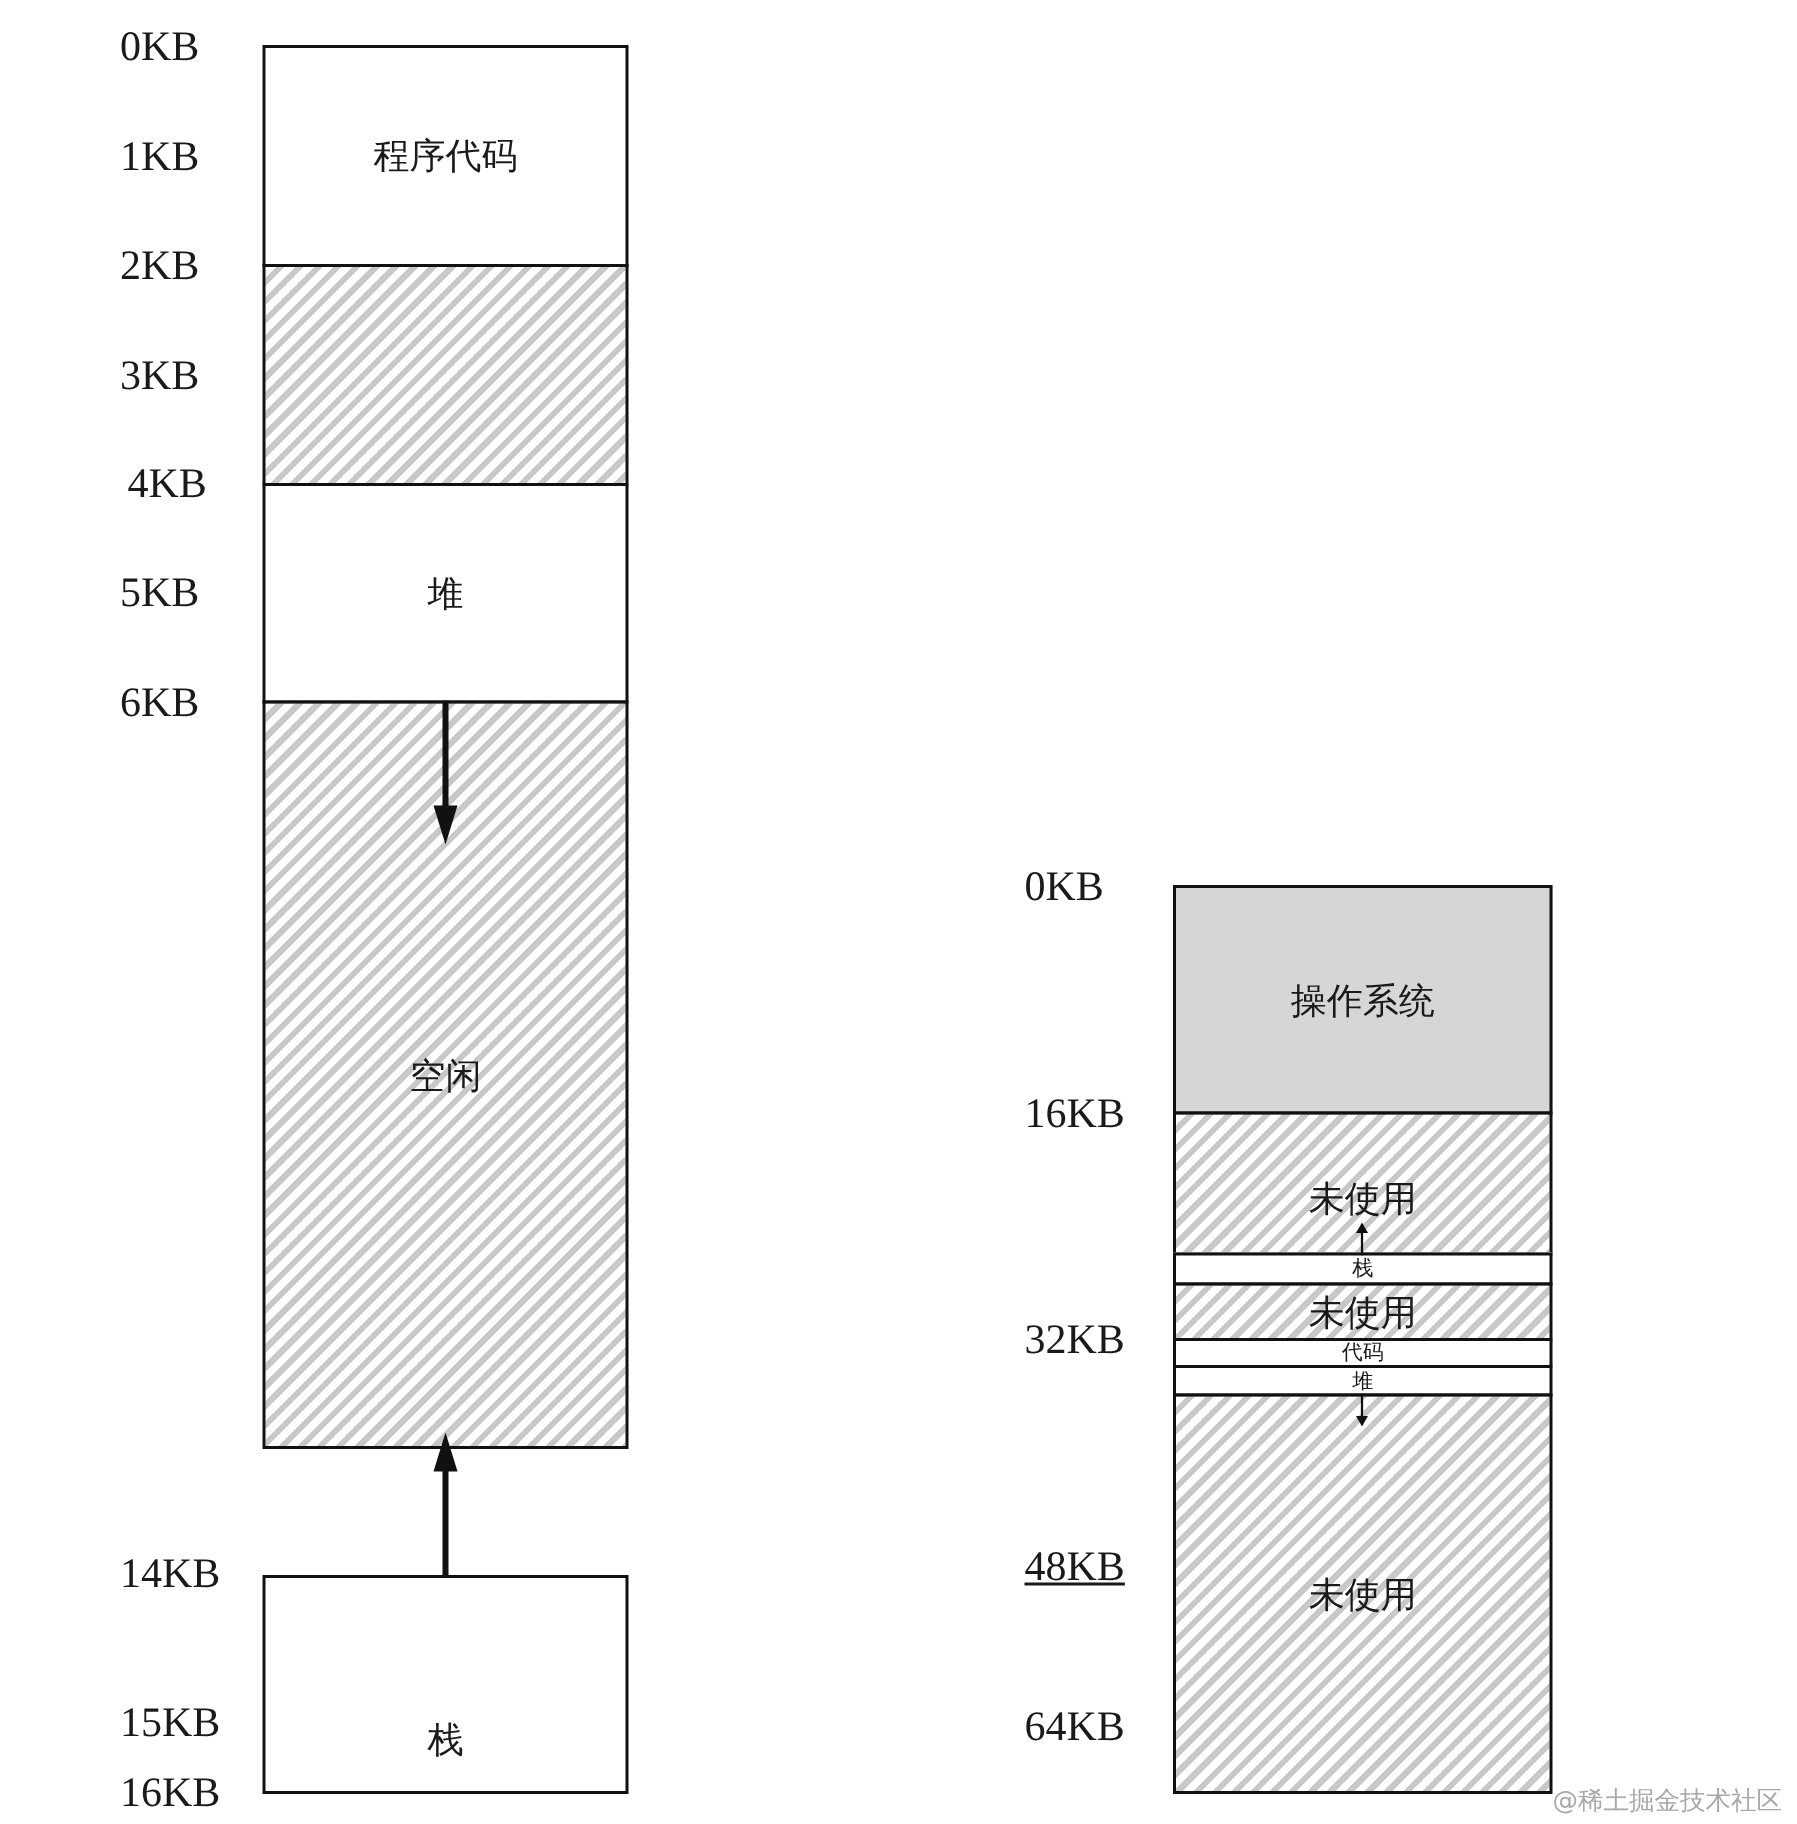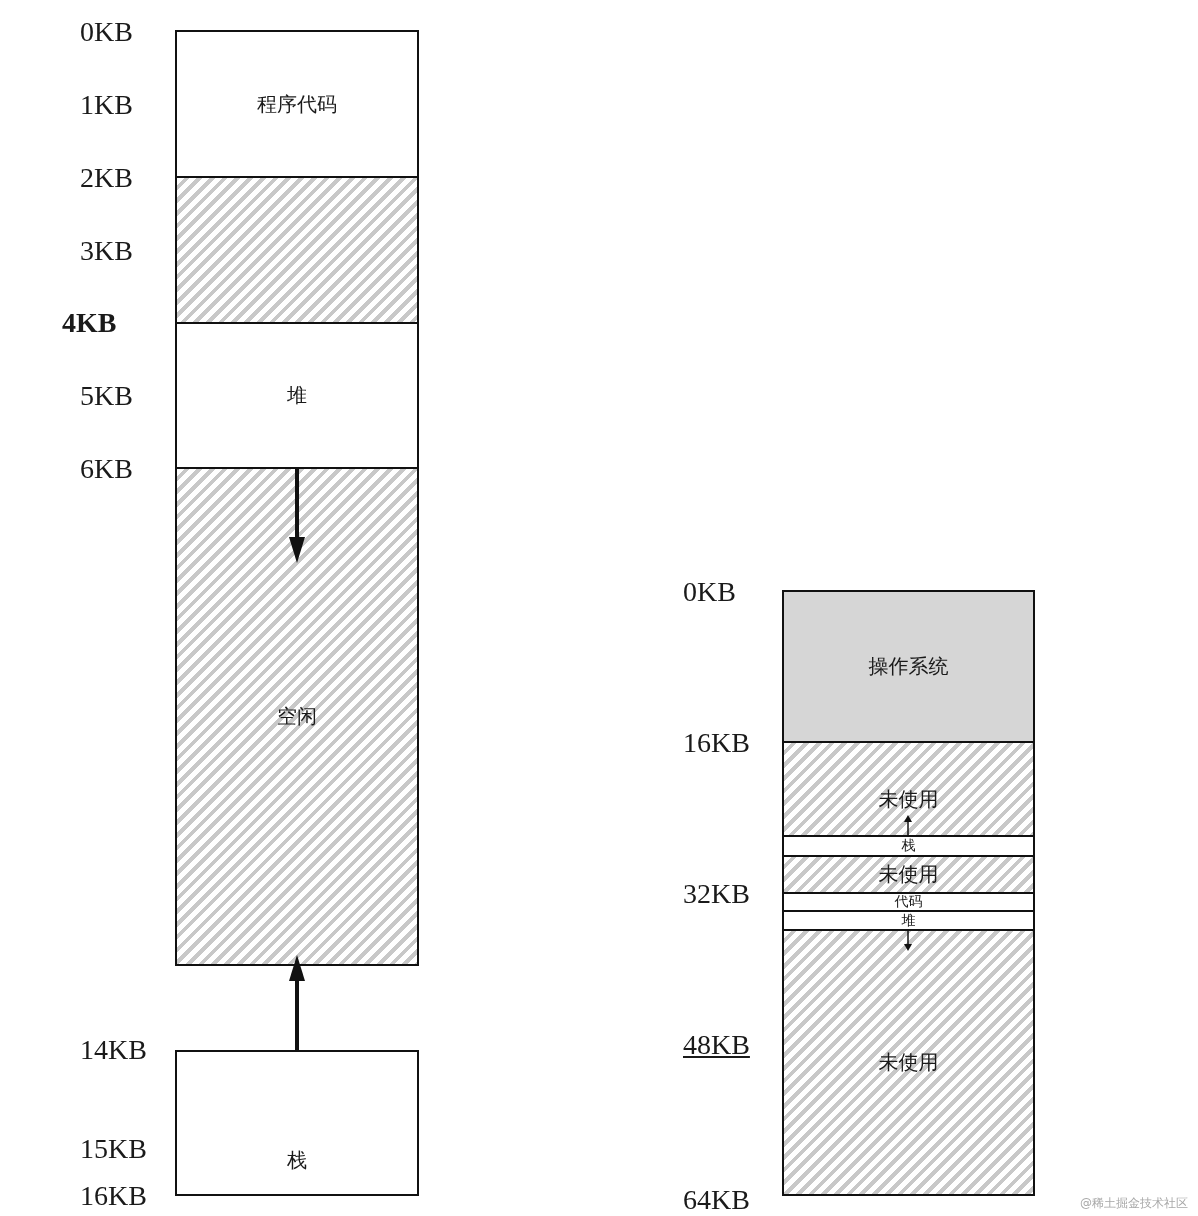--- a/index.html
+++ b/index.html
@@ -6,34 +6,34 @@
   body { width:1198px; height:1216px; position:relative; overflow:hidden;
          font-family:"DejaVu Serif","Liberation Serif",serif; color:#1a1a1a; }
   .label { position:absolute; font-family:"Liberation Serif","DejaVu Serif",serif;
            font-size:28px; line-height:24px; color:#1a1a1a; white-space:nowrap; }
   .block { position:absolute; box-sizing:border-box; border:2px solid #111;
            display:flex; align-items:center; justify-content:center;
            font-family:"DejaVu Sans","Liberation Sans",sans-serif; color:#1a1a1a; }
   .white { background:#ffffff; }
   .gray { background:#d6d6d6; }
   .hatch { background:repeating-linear-gradient(135deg,#ffffff 0px,#ffffff 5px,#c8c8c8 5px,#c8c8c8 9px); }
-  .txt { font-size:20px; background:transparent; }
+  .txt { font-size:24px; background:transparent; }
   .small { font-size:14px; }
   .arrow { position:absolute; }
-  .watermark { position:absolute; right:10px; bottom:4px; font-size:12px; color:#a8a8a8;
+  .watermark { position:absolute; right:10px; bottom:4px; font-size:17px; color:#a8a8a8;
                font-family:"DejaVu Sans","Liberation Sans",sans-serif; }
 </style>
 </head>
 <body>
 
 <div class="label" style="left:80px;top:20px;">0KB</div>
 <div class="label" style="left:80px;top:93px;">1KB</div>
 <div class="label" style="left:80px;top:166px;">2KB</div>
 <div class="label" style="left:80px;top:239px;">3KB</div>
-<div class="label" style="left:62px;top:311px;font-weight:bold;">4KB</div>
+<div class="label" style="left:85px;top:311px;">4KB</div>
 <div class="label" style="left:80px;top:384px;">5KB</div>
 <div class="label" style="left:80px;top:457px;">6KB</div>
 <div class="label" style="left:80px;top:1038px;">14KB</div>
 <div class="label" style="left:80px;top:1137px;">15KB</div>
 <div class="label" style="left:80px;top:1184px;">16KB</div>
 
 <div class="block white" style="left:175px;top:30px;width:244px;height:148px;">
   <span class="txt">程序代码</span>
 </div>
 <div class="block hatch" style="left:175px;top:176px;width:244px;height:148px;"></div>
@@ -53,21 +53,21 @@
 </svg>
 <svg class="arrow" style="left:286px;top:953px;" width="22" height="98">
   <polygon points="3,28 19,28 11,2" fill="#111"></polygon>
   <line x1="11" y1="26" x2="11" y2="98" stroke="#111" stroke-width="4"></line>
 </svg>
 
 <div class="label" style="left:683px;top:580px;">0KB</div>
 <div class="label" style="left:683px;top:731px;">16KB</div>
 <div class="label" style="left:683px;top:882px;">32KB</div>
 <div class="label" style="left:683px;top:1033px;text-decoration:underline;">48KB</div>
-<div class="label" style="left:683px;top:1188px;">64KB</div>
+<div class="label" style="left:683px;top:1140px;">64KB</div>
 
 <div class="block gray" style="left:782px;top:590px;width:253px;height:153px;text-align:right;">
   <span class="txt">操作系统</span>
 </div>
 <div class="block hatch" style="left:782px;top:741px;width:253px;height:96px;">
   <span class="txt" style="margin-top:20px;">未使用</span>
 </div>
 <div class="block white" style="left:782px;top:835px;width:253px;height:22px;">
   <span class="small">栈</span>
 </div>

